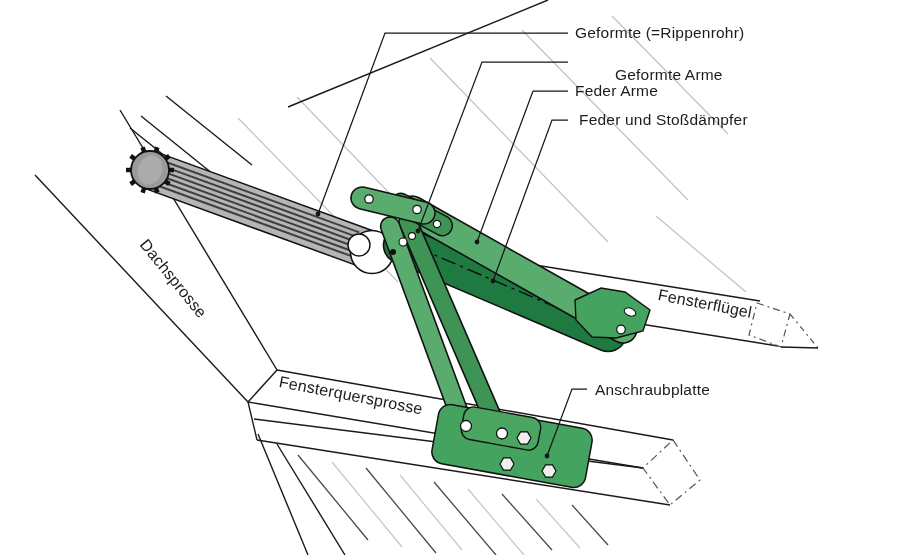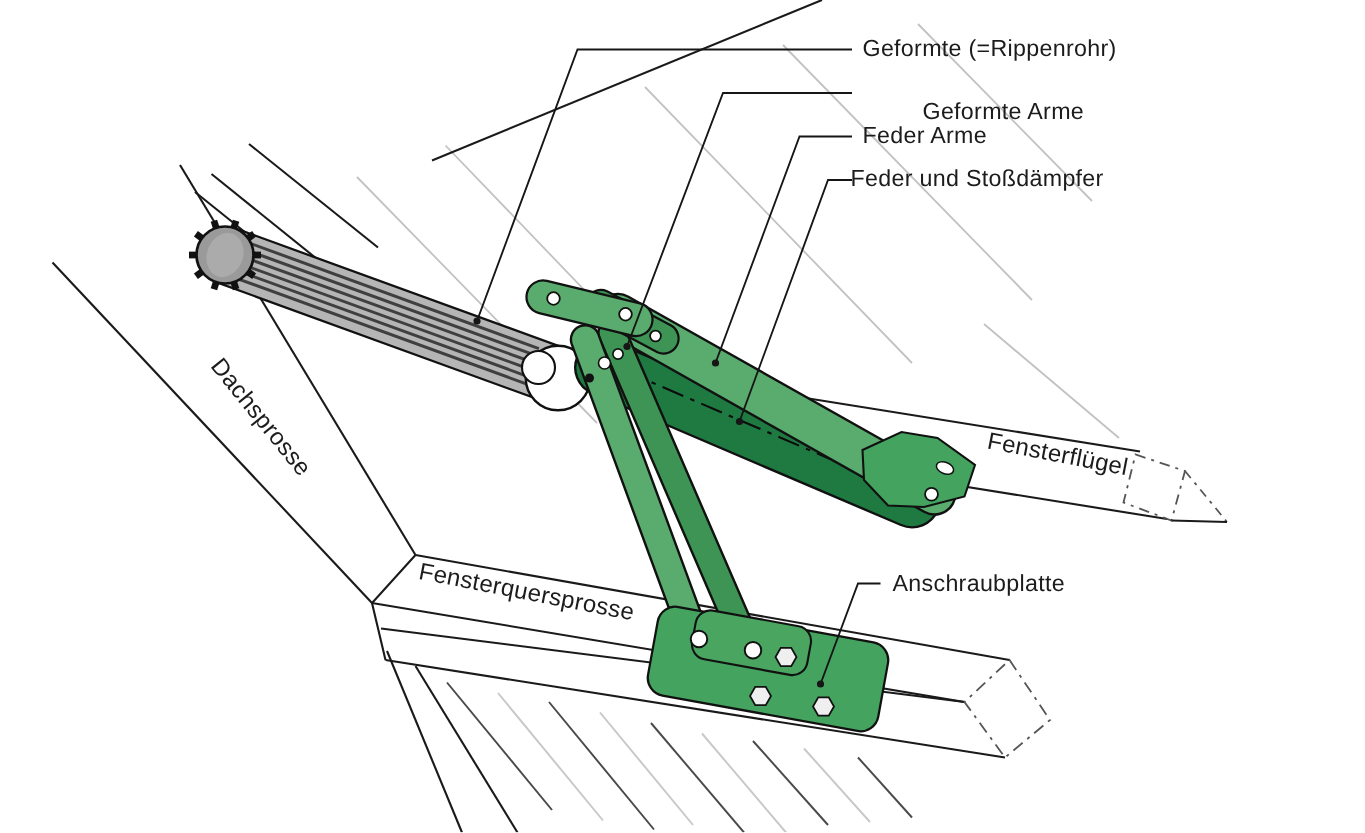--- a/index.html
+++ b/index.html
@@ -8,21 +8,21 @@
   .stage svg{position:absolute;left:0;top:0;}
   .lbl{position:absolute;color:#1c1c1c;font-size:15.5px;line-height:18px;white-space:nowrap;
        letter-spacing:.2px;}
   .rot{transform-origin:0 0;}
   .lbl-dachsprosse{left:150px;top:236px;transform:rotate(51deg);font-size:16px;}
   .lbl-quersprosse{left:281px;top:373px;transform:rotate(11deg);font-size:16px;}
   .lbl-fluegel{left:660px;top:286px;transform:rotate(11deg);font-size:16px;}
   .lbl-zyl{left:575px;top:24px;}
   .lbl-gef{left:575px;top:66px;margin-left:40px;}
   .lbl-ger{left:575px;top:82px;}
-  .lbl-fed{left:567px;top:111px;}
+  .lbl-fed{left:579px;top:111px;}
   .lbl-ans{left:595px;top:381px;}
 </style>
 </head>
 <body>
 
 <div class="stage">
 
 <svg width="910" height="555" viewBox="0 0 910 555">
 
   <g stroke="#c2c2c2" stroke-width="1.2">

